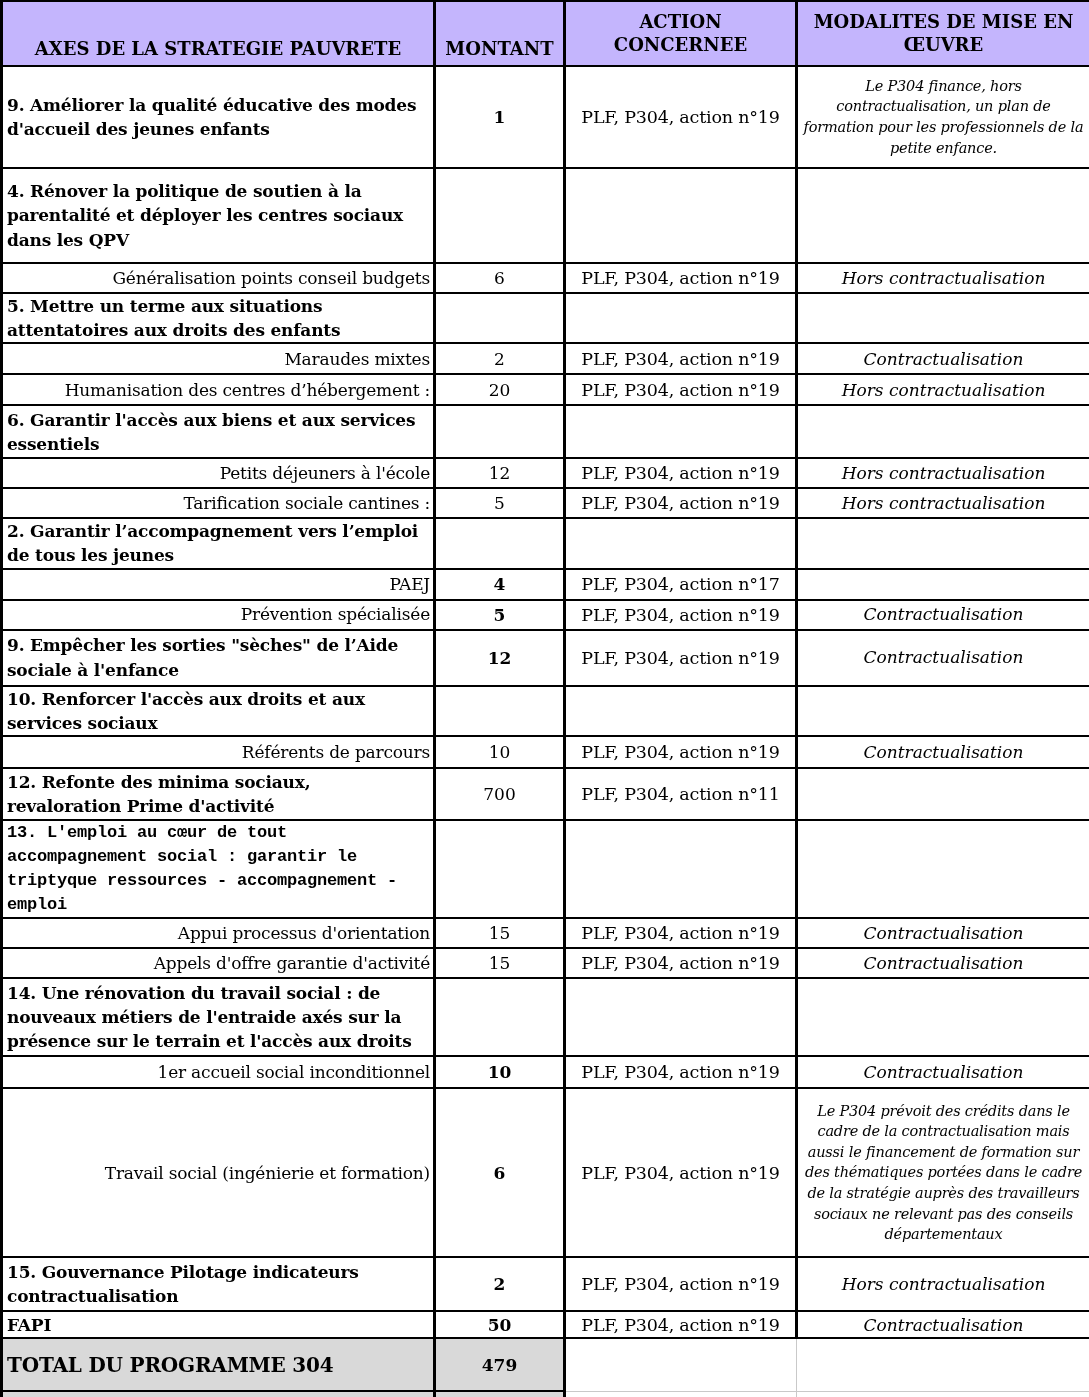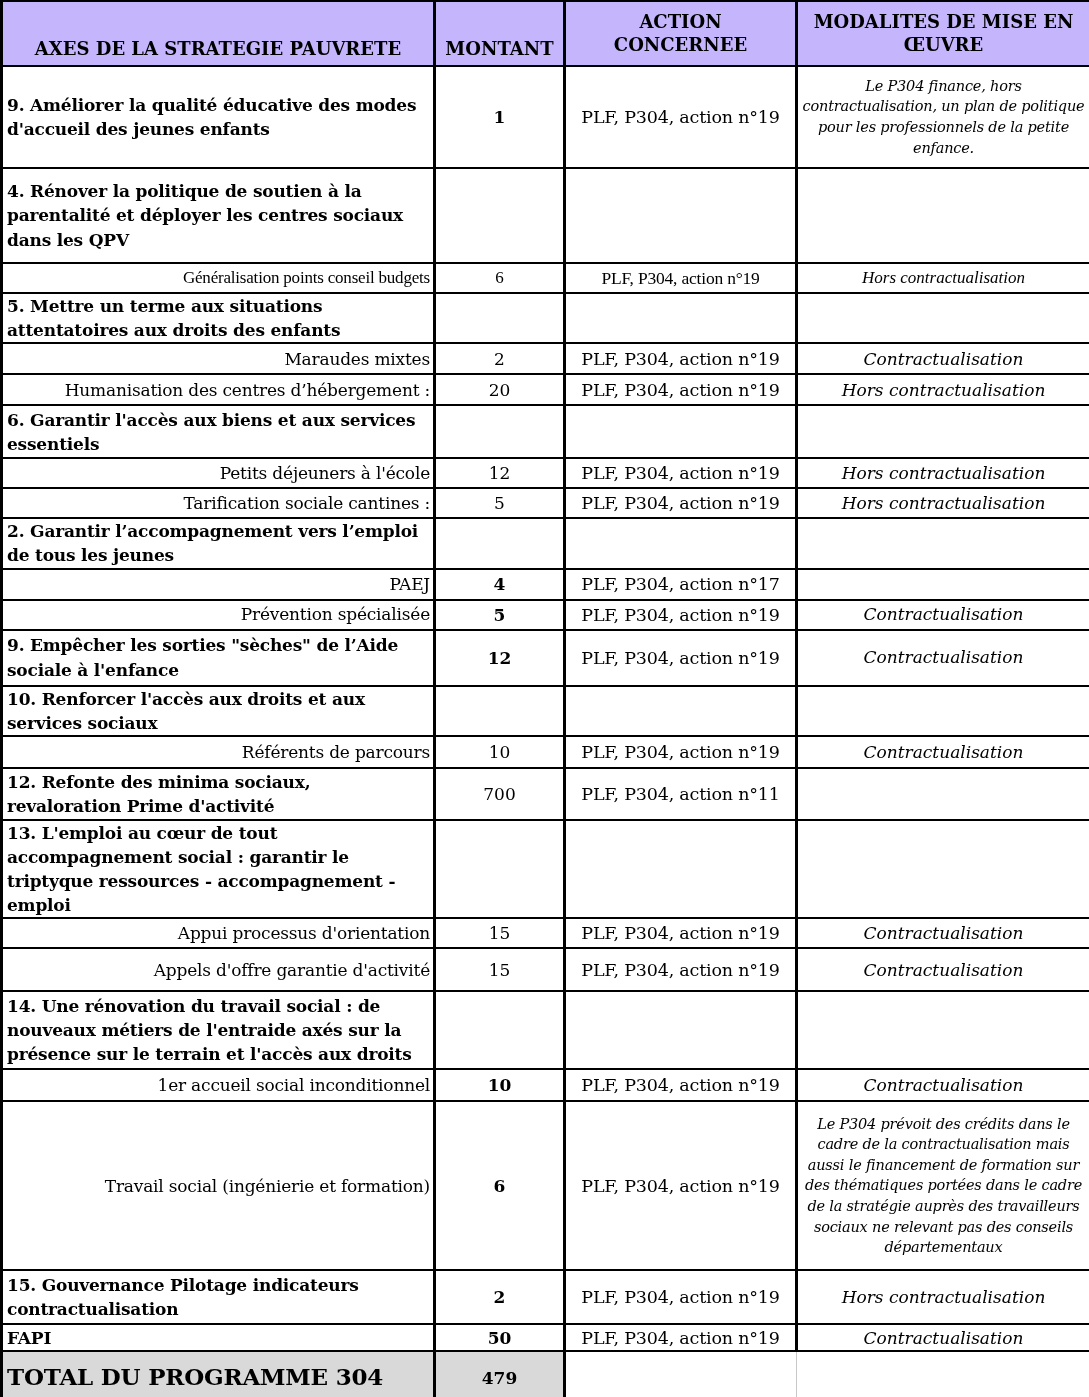--- a/index.html
+++ b/index.html
@@ -29,21 +29,21 @@
     font-weight: bold;
     font-size: 18px;
     line-height: 1.25;
     text-align: center;
     white-space: pre-line;
   }
   th.v-bottom { vertical-align: bottom; padding-bottom: 5px; }
   td.axe  { font-size: 17px; line-height: 1.42; letter-spacing: -0.2px; }
   td.axe.axis  { font-weight: bold; text-align: left; padding-left: 4px; }
   td.axe.sub   { font-weight: normal; text-align: right; padding-right: 3px; }
-  td.axe.total { font-weight: bold; text-align: left; padding-left: 4px; font-size: 23px; }
+  td.axe.total { font-weight: bold; text-align: left; padding-left: 4px; font-size: 20px; }
   td.axe.total_italic { font-weight: bold; font-style: italic; text-align: left; padding-left: 4px; font-size: 17.5px; }
   td.montant { text-align: center; font-size: 17px; }
   td.montant.bold { font-weight: bold; }
   td.action { text-align: center; font-size: 17.5px; letter-spacing: -0.2px; }
   td.modalite { text-align: center; font-style: italic; font-size: 17px; line-height: 1.3; }
   td.modalite.small { font-size: 14.5px; line-height: 1.42; padding: 0 2px; letter-spacing: -0.2px; }
   tr.gray td.axe, tr.gray td.montant { background: #d9d9d9; }
   tr.plain td.action, tr.plain td.modalite { border: 1px solid #c9c9c9; }
 </style>
 </head>
@@ -64,29 +64,29 @@
 CONCERNEE</th>
       <th>MODALITES DE MISE EN
 ŒUVRE</th>
     </tr>
   </thead>
   <tbody>
       <tr style="height: 102px;">
         <td class="axe axis">9. Améliorer la qualité éducative des modes d'accueil des jeunes enfants</td>
         <td class="montant bold">1</td>
         <td class="action">PLF, P304, action n°19</td>
-        <td class="modalite small">Le P304 finance, hors contractualisation, un plan de politique pour les professionnels de la petite enfance.</td>
+        <td class="modalite small">Le P304 finance, hors contractualisation, un plan de formation pour les professionnels de la petite enfance.</td>
       </tr>
       <tr style="height: 95px;">
         <td class="axe axis">4. Rénover la politique de soutien à la parentalité et déployer les centres sociaux dans les QPV</td>
         <td class="montant"></td>
         <td class="action"></td>
         <td class="modalite"></td>
       </tr>
-      <tr style="height: 30px; font-family: Liberation Serif, serif;">
+      <tr style="height: 30px;">
         <td class="axe sub">Généralisation points conseil budgets</td>
         <td class="montant">6</td>
         <td class="action">PLF, P304, action n°19</td>
         <td class="modalite">Hors contractualisation</td>
       </tr>
       <tr style="height: 50px;">
         <td class="axe axis">5. Mettre un terme aux situations attentatoires aux droits des enfants</td>
         <td class="montant"></td>
         <td class="action"></td>
         <td class="modalite"></td>
@@ -156,33 +156,33 @@
         <td class="montant">10</td>
         <td class="action">PLF, P304, action n°19</td>
         <td class="modalite">Contractualisation</td>
       </tr>
       <tr style="height: 52px;">
         <td class="axe axis">12. Refonte des minima sociaux, revaloration Prime d'activité</td>
         <td class="montant">700</td>
         <td class="action">PLF, P304, action n°11</td>
         <td class="modalite"></td>
       </tr>
-      <tr style="height: 83px;">
+      <tr style="height: 83px; font-family: Liberation Mono, monospace;">
         <td class="axe axis">13. L'emploi au cœur de tout accompagnement social : garantir le triptyque ressources - accompagnement - emploi</td>
         <td class="montant"></td>
         <td class="action"></td>
         <td class="modalite"></td>
       </tr>
       <tr style="height: 30px;">
         <td class="axe sub">Appui processus d'orientation</td>
         <td class="montant">15</td>
         <td class="action">PLF, P304, action n°19</td>
         <td class="modalite">Contractualisation</td>
       </tr>
-      <tr style="height: 43px;">
+      <tr style="height: 30px;">
         <td class="axe sub">Appels d'offre garantie d'activité</td>
         <td class="montant">15</td>
         <td class="action">PLF, P304, action n°19</td>
         <td class="modalite">Contractualisation</td>
       </tr>
       <tr style="height: 78px;">
         <td class="axe axis">14. Une rénovation du travail social : de nouveaux métiers de l'entraide axés sur la présence sur le terrain et l'accès aux droits</td>
         <td class="montant"></td>
         <td class="action"></td>
         <td class="modalite"></td>

